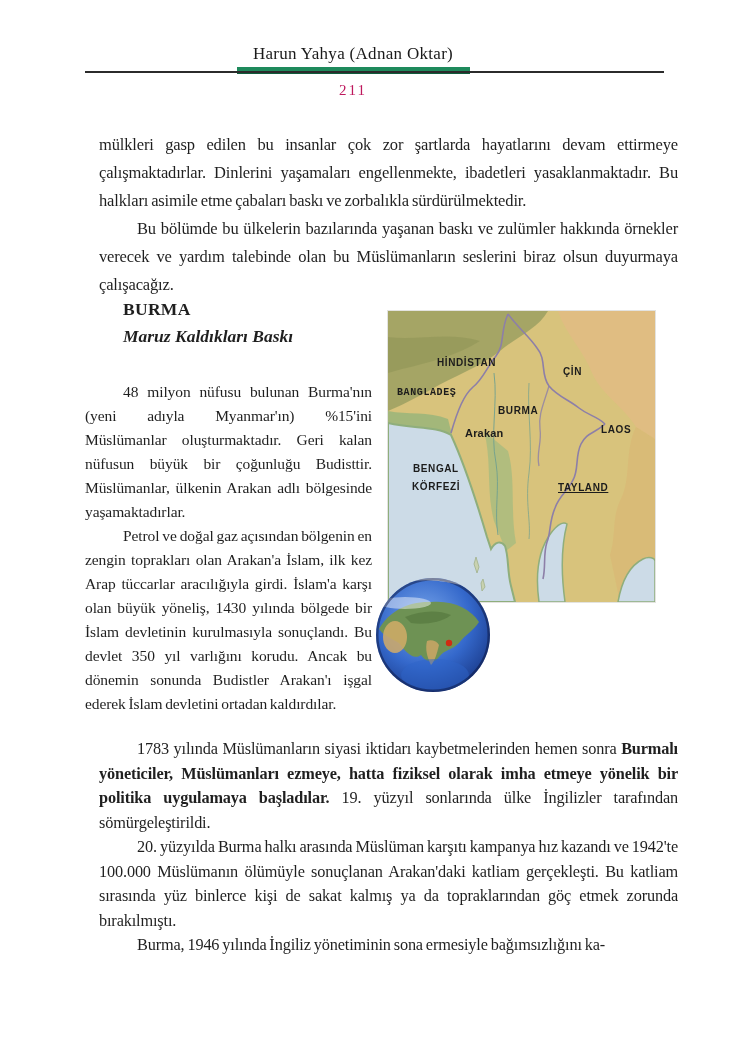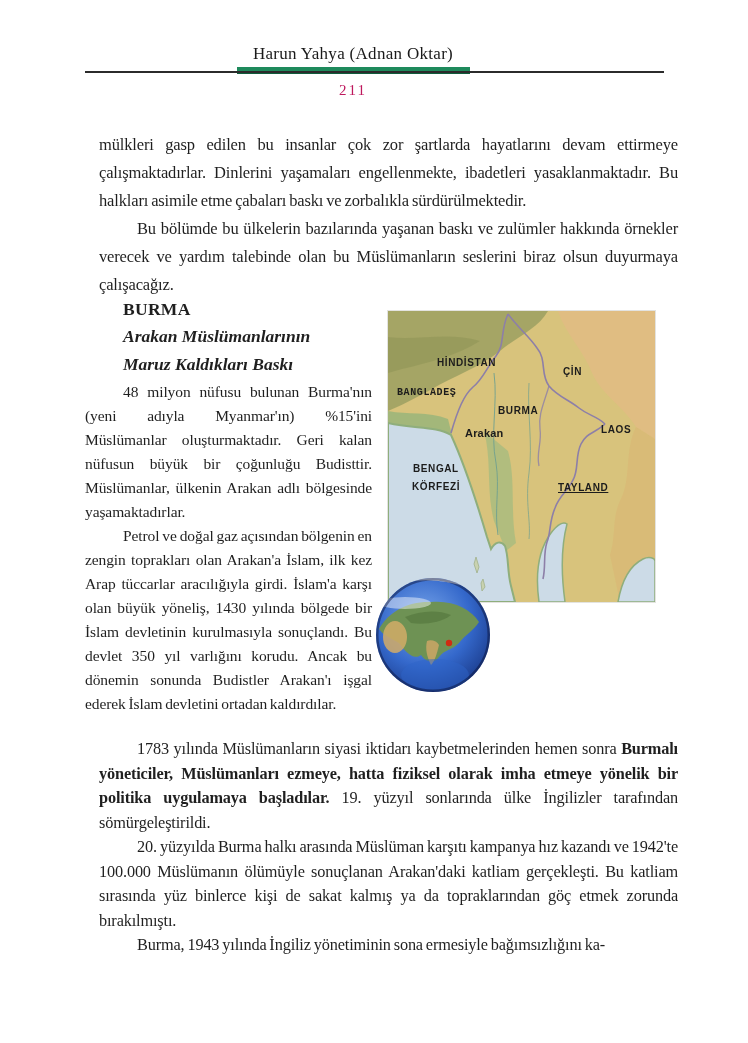--- a/index.html
+++ b/index.html
@@ -55,21 +55,20 @@
   <div class="abs header-rule"></div>
   <div class="abs page-number">211</div>
 
   <div class="abs textblock" style="top:131px;">
     <p>mülkleri gasp edilen bu insanlar çok zor şartlarda hayatlarını devam ettirmeye çalışmaktadırlar. Dinlerini yaşamaları engellenmekte, ibadetleri yasaklanmaktadır. Bu halkları asimile etme çabaları baskı ve zorbalıkla sürdürülmektedir.</p>
     <p class="indent">Bu bölümde bu ülkelerin bazılarında yaşanan baskı ve zulümler hakkında örnekler verecek ve yardım talebinde olan bu Müslümanların seslerini biraz olsun duyurmaya çalışacağız.</p>
   </div>
 
   <div class="abs heading-block">
     <h2>BURMA</h2>
-    <p class="subhead">Arakan Müslümanlarının</p>
     <p class="subhead">Maruz Kaldıkları Baskı</p>
   </div>
 
   <div class="abs colblock">
     <p class="indent">48 milyon nüfusu bulunan Burma'nın (yeni adıyla Myanmar'ın) %15'ini Müslümanlar oluşturmaktadır. Geri kalan nüfusun büyük bir çoğunluğu Budisttir. Müslümanlar, ülkenin Arakan adlı bölgesinde yaşamaktadırlar.</p>
     <p class="indent">Petrol ve doğal gaz açısından bölgenin en zengin toprakları olan Arakan'a İslam, ilk kez Arap tüccarlar aracılığıyla girdi. İslam'a karşı olan büyük yöneliş, 1430 yılında bölgede bir İslam devletinin kurulmasıyla sonuçlandı. Bu devlet 350 yıl varlığını korudu. Ancak bu dönemin sonunda Budistler Arakan'ı işgal ederek İslam devletini ortadan kaldırdılar.</p>
   </div>
 
   <div class="abs map-figure">
     <div class="map-wrap">
@@ -128,16 +127,16 @@
           <circle cx="74" cy="66" r="3.2" fill="#d02c12"></circle>
           <circle cx="58" cy="58" r="56" fill="none" stroke="rgba(8,16,52,0.45)" stroke-width="3"></circle>
         </g>
       </svg>
     </div>
   </div>
 
   <div class="abs textblock tight footer-block">
     <p class="indent"><span>1783 yılında Müslümanların siyasi iktidarı kaybetmelerinden hemen sonra </span><span class="bold">Burmalı yöneticiler, Müslümanları ezmeye, hatta fiziksel olarak imha etmeye yönelik bir politika uygulamaya başladılar.</span><span> 19. yüzyıl sonlarında ülke İngilizler tarafından sömürgeleştirildi.</span></p>
     <p class="indent">20. yüzyılda Burma halkı arasında Müslüman karşıtı kampanya hız kazandı ve 1942'te 100.000 Müslümanın ölümüyle sonuçlanan Arakan'daki katliam gerçekleşti. Bu katliam sırasında yüz binlerce kişi de sakat kalmış ya da topraklarından göç etmek zorunda bırakılmıştı.</p>
-    <p class="indent">Burma, 1943 yılında İngiliz yönetiminin sona ermesiyle bağımsızlığını ka-</p>
+    <p class="indent">Burma, 1946 yılında İngiliz yönetiminin sona ermesiyle bağımsızlığını ka-</p>
   </div>
 
 </div>
 
 </body></html>

